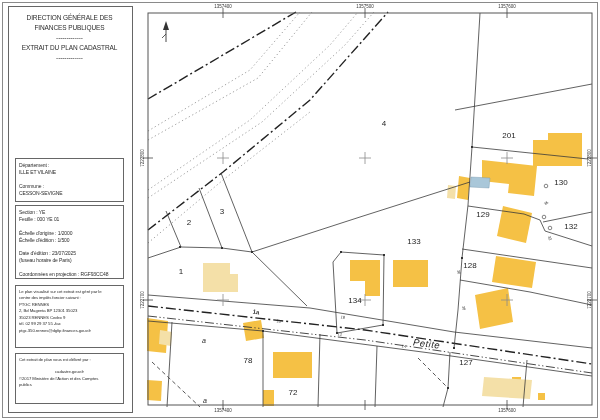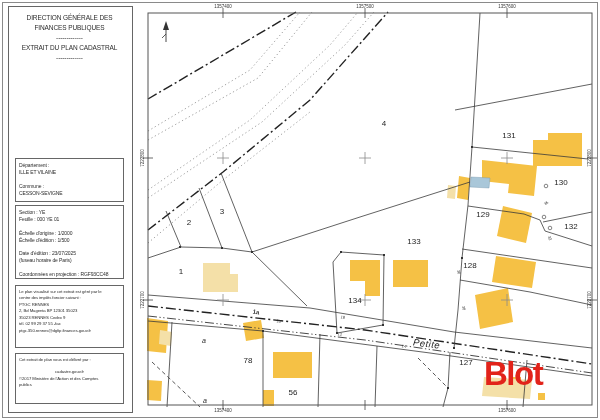--- a/index.html
+++ b/index.html
@@ -179,30 +179,29 @@
       </g>
     <g id="north-arrow">
       <line x1="166" y1="42" x2="166" y2="25" stroke="#333" stroke-width="0.9"></line>
       <polygon points="166,21 163,30 169,30" fill="#333"></polygon>
       <line x1="166" y1="34" x2="162" y2="38" stroke="#333" stroke-width="0.8"></line>
     </g>
   </svg>
 
   <div id="labels">
     <div id="road-label">Petite</div>
-    <div id="blot-logo" style="color: rgb(226, 35, 26);">Blot</div>
   <div class="plabel" style="left: 181px; top: 271px;">1</div>
       <div class="plabel" style="left: 189px; top: 222px;">2</div>
       <div class="plabel" style="left: 222px; top: 211px;">3</div>
       <div class="plabel" style="left: 384px; top: 123px;">4</div>
       <div class="plabel" style="left: 228px; top: 360px; margin-left: 20px;">78</div>
-      <div class="plabel" style="left: 293px; top: 392px;">56</div>
+      <div class="plabel" style="left: 293px; top: 392px;">72</div>
       <div class="plabel" style="left: 414px; top: 241px;">133</div>
       <div class="plabel" style="left: 355px; top: 300px;">134</div>
-      <div class="plabel" style="left: 509px; top: 135px;">131</div>
+      <div class="plabel" style="left: 509px; top: 135px;">201</div>
       <div class="plabel" style="left: 561px; top: 182px;">130</div>
       <div class="plabel" style="left: 483px; top: 214px; text-align: right;">129</div>
       <div class="plabel" style="left: 571px; top: 226px; text-align: center;">132</div>
       <div class="plabel" style="left: 470px; top: 265px;">128</div>
       <div class="plabel" style="left: 466px; top: 322px; margin-top: 40px;">127</div>
       <div class="alabel" style="left: 204px; top: 340px;">a</div>
       <div class="alabel" style="left: 205px; top: 400px;">a</div>
       <div class="dlabel" style="left: 256px; top: 312px; font-size: 6px; transform: translate(-50%, -50%) rotate(8deg); font-weight: bold;">1a</div>
       <div class="dlabel" style="left: 279px; top: 321px; font-size: 4px; transform: translate(-50%, -50%) rotate(8deg); font-weight: normal;">21</div>
       <div class="dlabel" style="left: 343px; top: 317px; font-size: 4px; transform: translate(-50%, -50%) rotate(8deg); font-weight: normal;">18</div>

